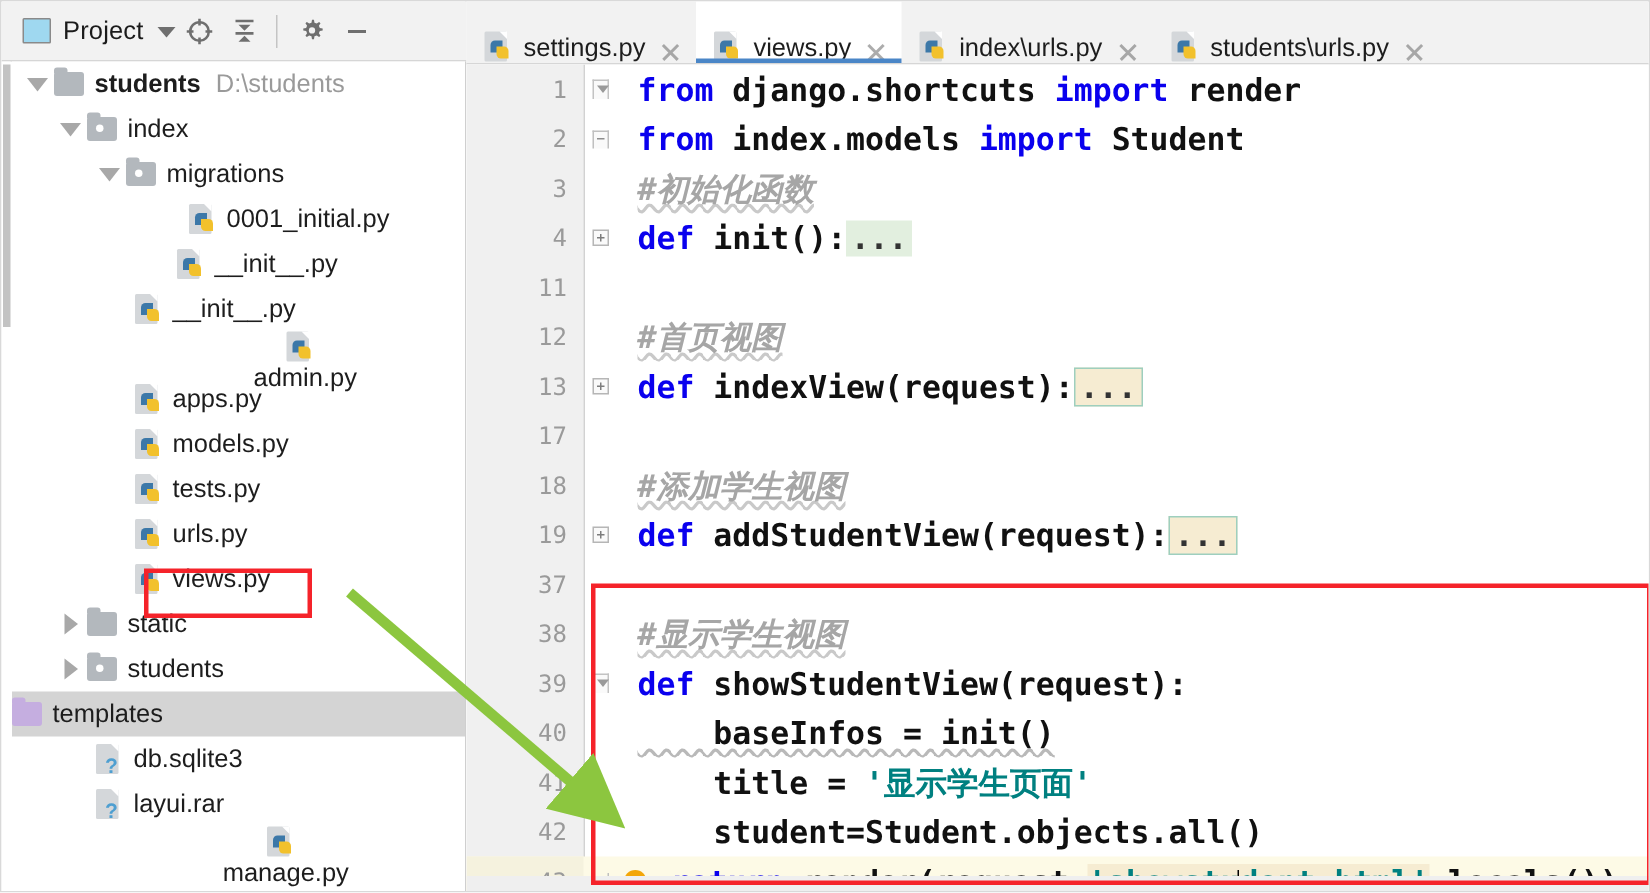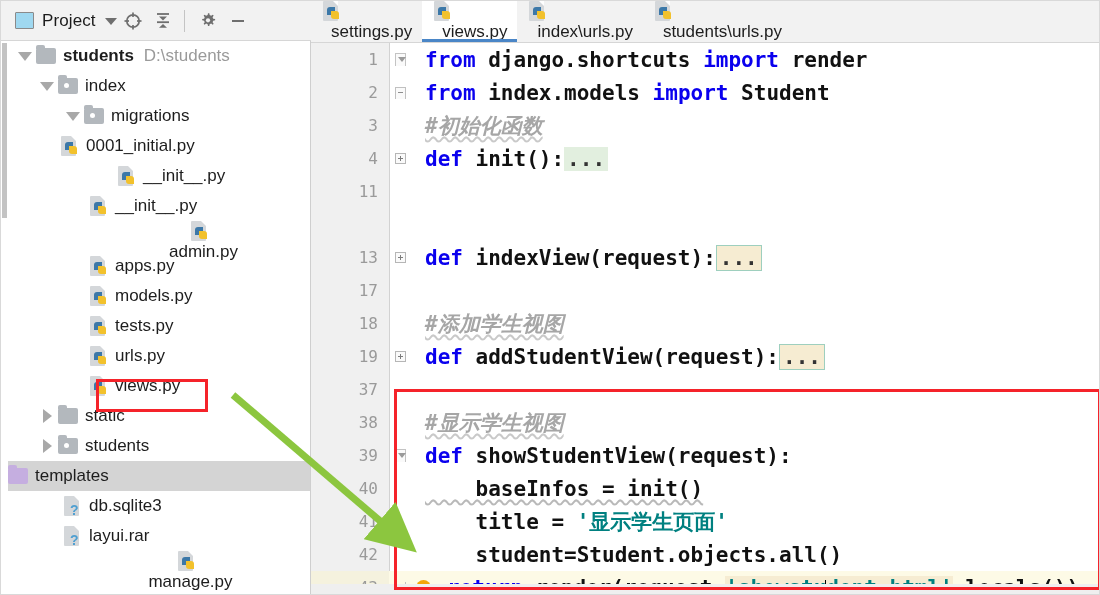--- a/index.html
+++ b/index.html
@@ -235,26 +235,25 @@
     left: 0; top: 0;
     width: 790px; height: 42px;
     background: #f2f2f2;
     border-bottom: 1px solid #d6d6d6;
     box-sizing: border-box;
     display: flex;
     align-items: stretch;
   }
   .tab {
     display: flex;
-    align-items: flex-start;
+    align-items: flex-end;
     padding: 0 10px 0 12px;
     position: relative;
     box-sizing: border-box;
     height: 41px;
-    flex-direction: column;
   }
   .tab.active { background: #ffffff; }
   .tab.active::after {
     content: "";
     position: absolute;
     left: 0; bottom: 0;
     width: 100%; height: 3px;
     background: #4a86c7;
   }
   .tab .tname {
@@ -556,21 +555,21 @@
       </div>
 
       <div class="row" style="padding-left:54px;">
         <span class="arrow-slot">
             <span class="arrow-down"></span>
           </span>
         <span class="ic folder src"></span>
         <span class="label">migrations</span>
       </div>
 
-      <div class="row" style="padding-left:53px;">
+      <div class="row" style="padding-left:118px;">
         <span class="ic pyfile">
             <span class="sheet"></span>
             <span class="pyb"></span>
             <span class="pyy"></span>
           </span>
         <span class="label">0001_initial.py</span>
       </div>
 
       <div class="row" style="padding-left:110px;">
         <span class="ic pyfile">
@@ -777,20 +776,26 @@
         <span class="code"><span class="kw">def</span><span> init():</span><span class="fold-dots plain">...</span></span>
       </div>
 
       <div class="cline" style="top:132px;">
         <div class="lno-wrap">
             <span class="lno">11</span>
           </div>
         <span class="code"></span>
       </div>
 
+      <div class="cline" style="top:165px;">
+        <div class="lno-wrap">
+            <span class="lno">12</span>
+          </div>
+        <span class="code"><span class="cmt">#首页视图</span></span>
+      </div>
 
       <div class="cline" style="top:198px;">
         <div class="lno-wrap">
             <span class="lno">13</span>
           </div>
         <span class="gmark">
             <span class="fold-box plus"></span>
           </span>
         <span class="code"><span class="kw">def</span><span> indexView(request):</span><span class="fold-dots">...</span></span>
       </div>

